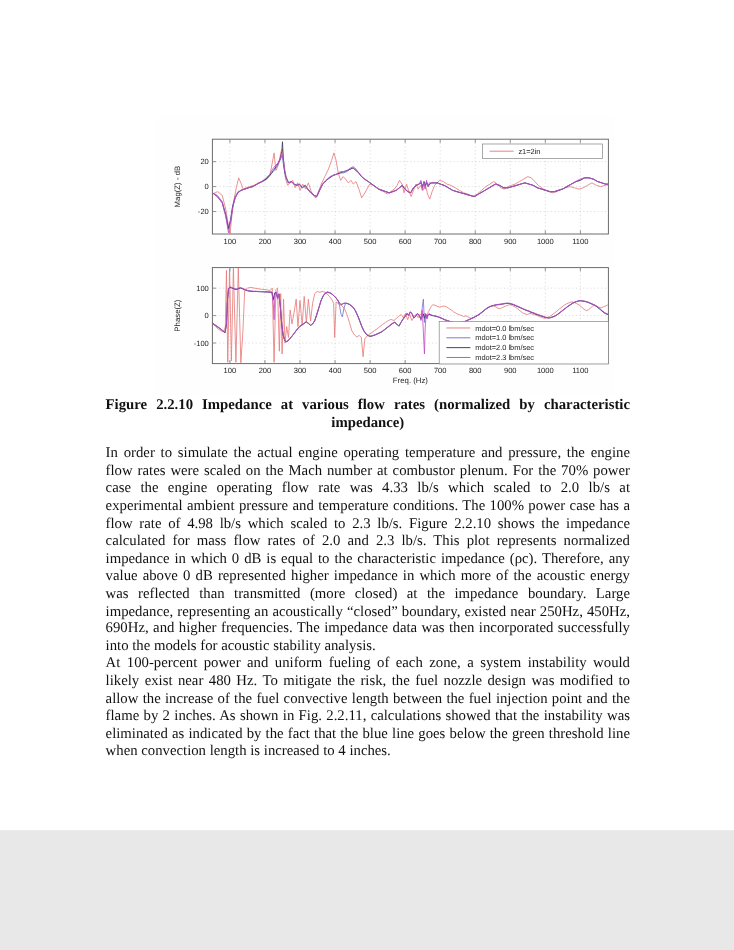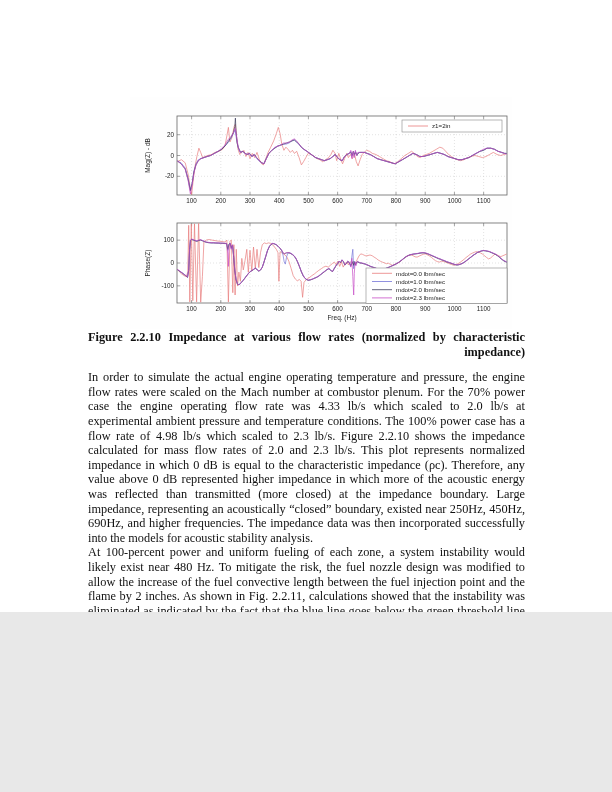--- a/index.html
+++ b/index.html
@@ -1,26 +1,26 @@
 <!DOCTYPE html>
 <html><head>
 <meta charset="utf-8">
 <style>
   html,body{margin:0;padding:0;background:#e8e8e8;}
   .page{
-    position:relative;width:612px;height:612px;background:#ffffff;margin:0 auto;
+    position:relative;width:612px;height:692px;background:#ffffff;margin:0 auto;
     overflow:hidden;font-family:"Liberation Serif",serif;color:#111;
   }
   .figure{position:absolute;left:130px;top:97px;width:382px;height:232px;background:#fefefe;}
   .figure svg{width:100%;height:100%;}
   svg text{font-family:"Liberation Sans",sans-serif;}
   .content{position:absolute;left:88px;top:330px;width:437px;font-size:12.3px;line-height:14.6px;}
   .caption{font-weight:bold;}
   .caption .l1{text-align:justify;text-align-last:justify;}
-  .caption .l2{text-align:right;}
+  .caption .l2{text-align:center;}
   .body-par{margin:0;text-align:justify;}
   #par1{margin-top:11px;}
   #par2{}
   .footer{position:absolute;left:0;top:722px;width:612px;height:50px;}
   .brand{position:absolute;left:94px;top:4px;display:flex;align-items:center;}
   .brand-name{margin-left:7px;color:#0f172a;font-family:"Liberation Sans",sans-serif;
     font-weight:normal;font-size:13px;line-height:13px;letter-spacing:-0.3px;}
   .brand-sub{position:absolute;left:225px;top:22px;color:#1f1f78;font-family:"Liberation Sans",sans-serif;
     font-weight:normal;font-size:8px;}
   .page-number{position:absolute;left:0;top:8px;width:612px;text-align:center;font-size:16px;}

